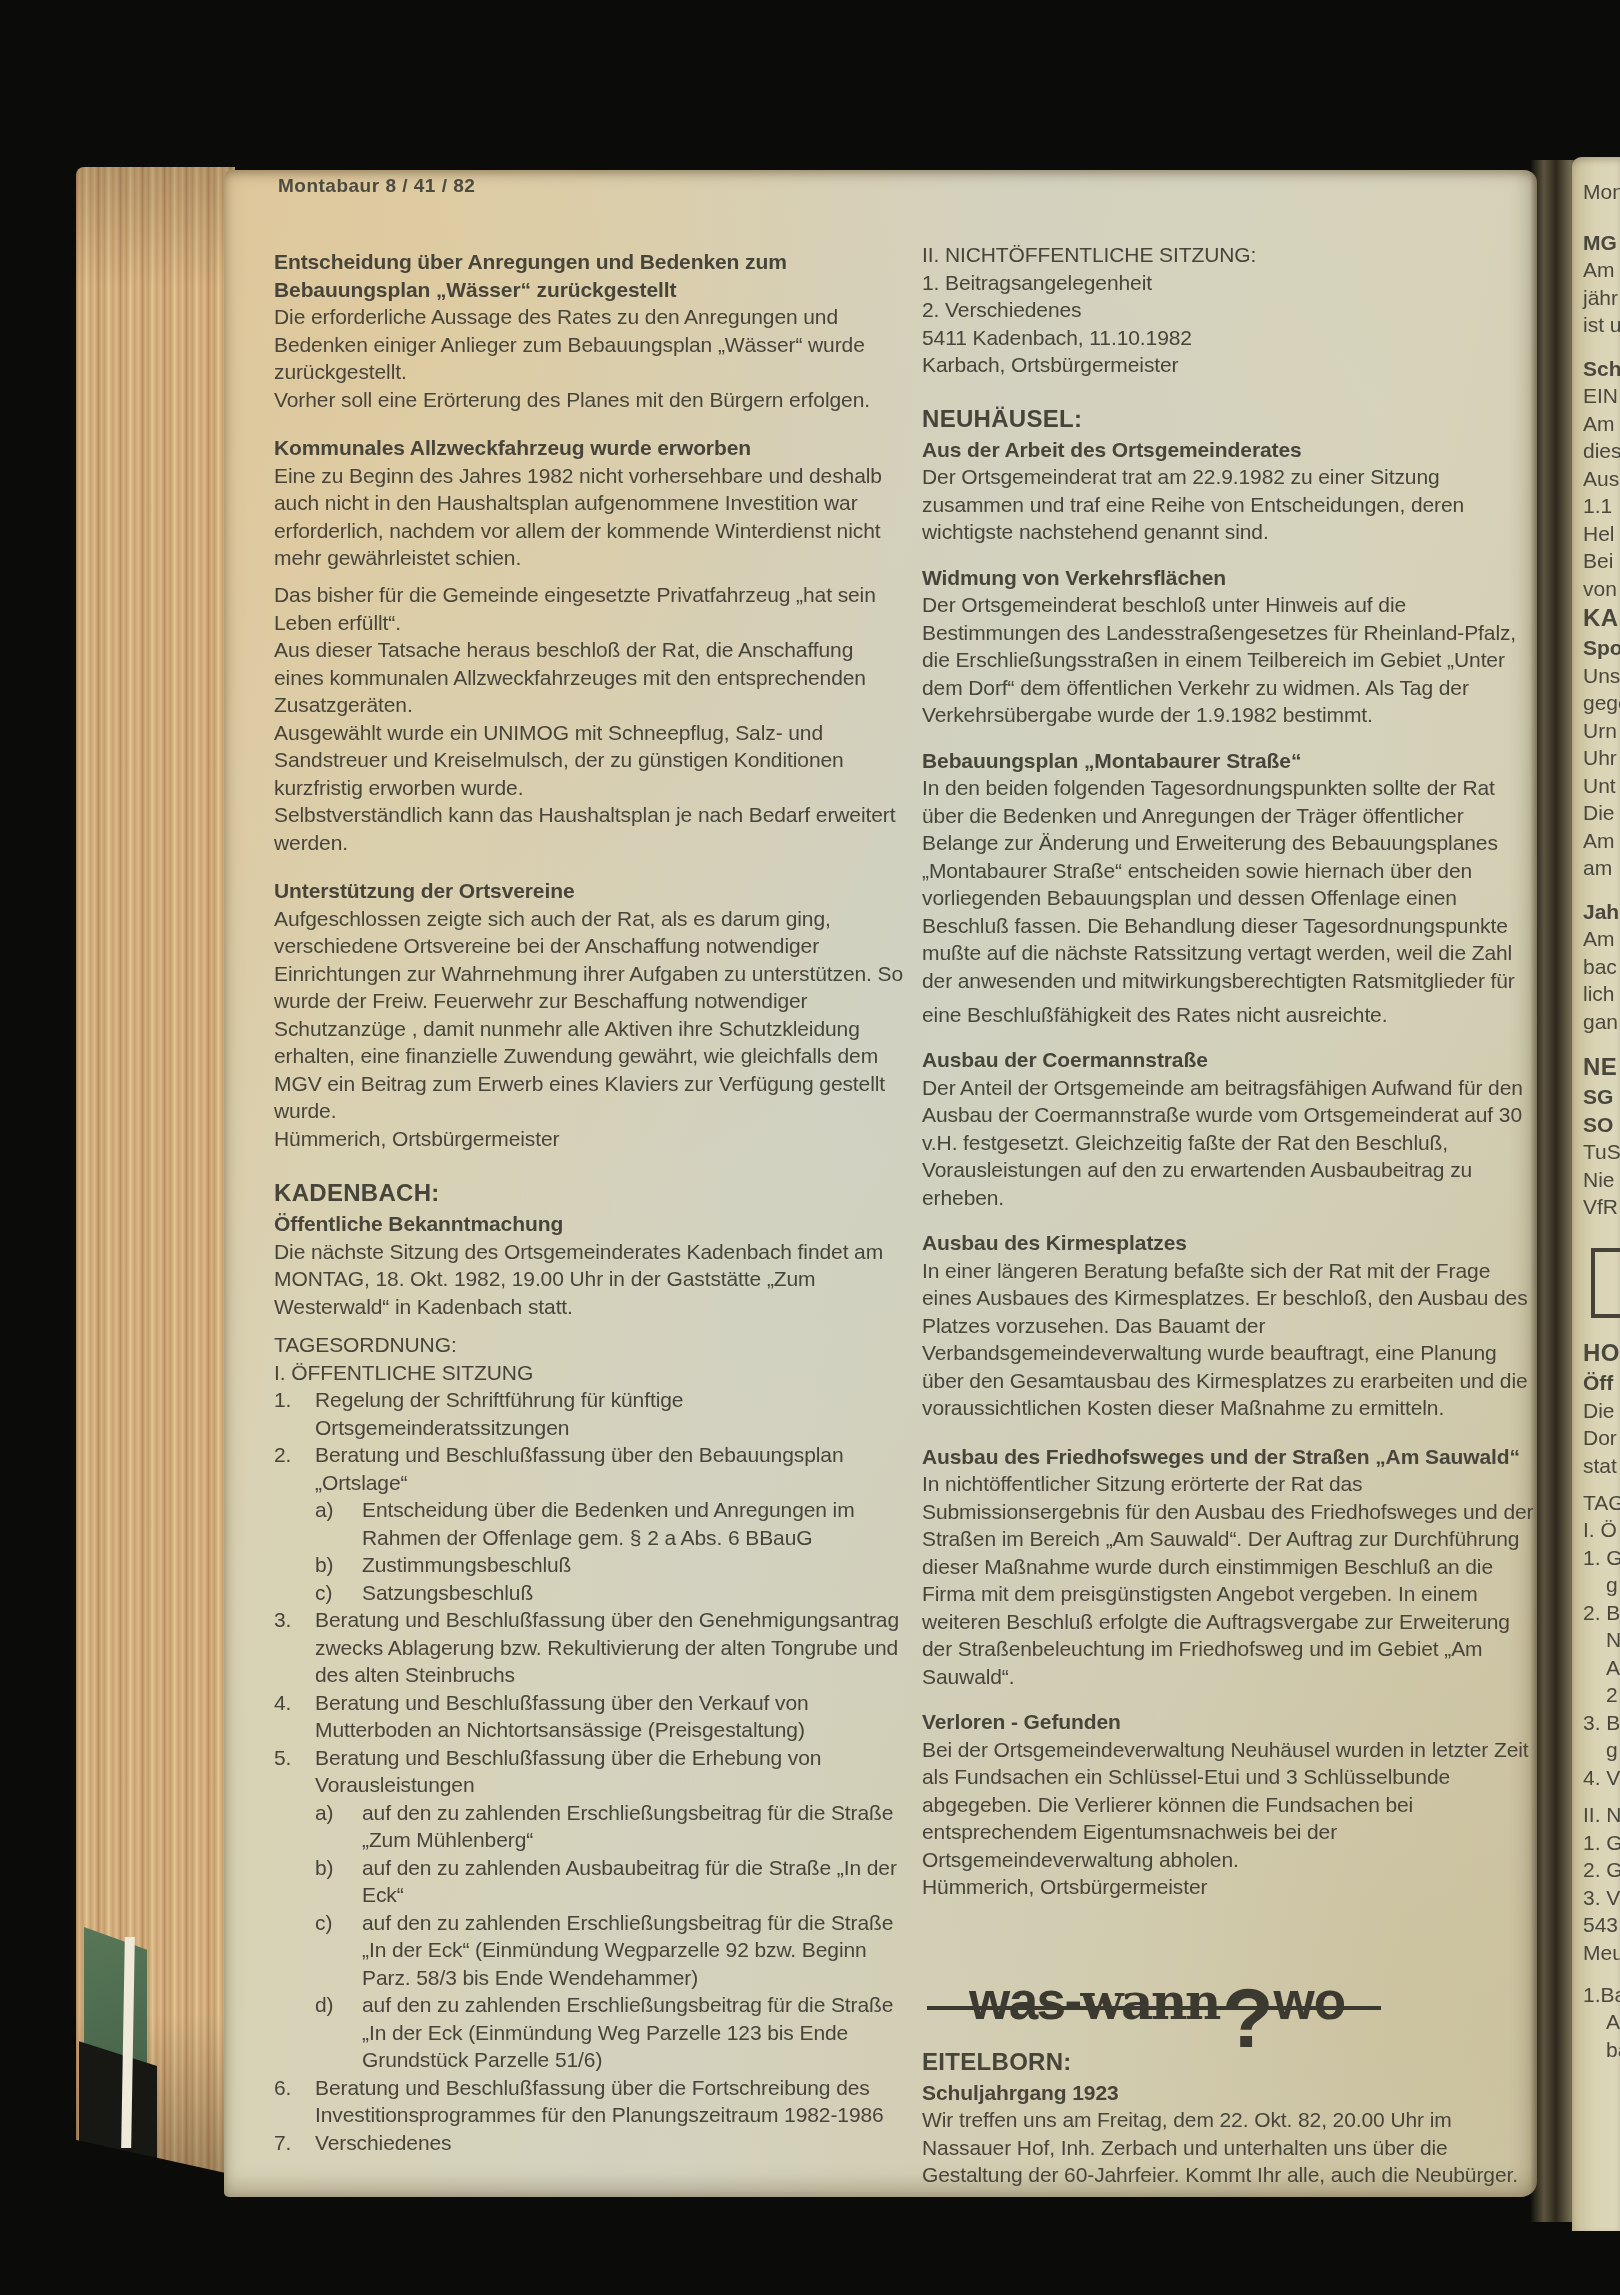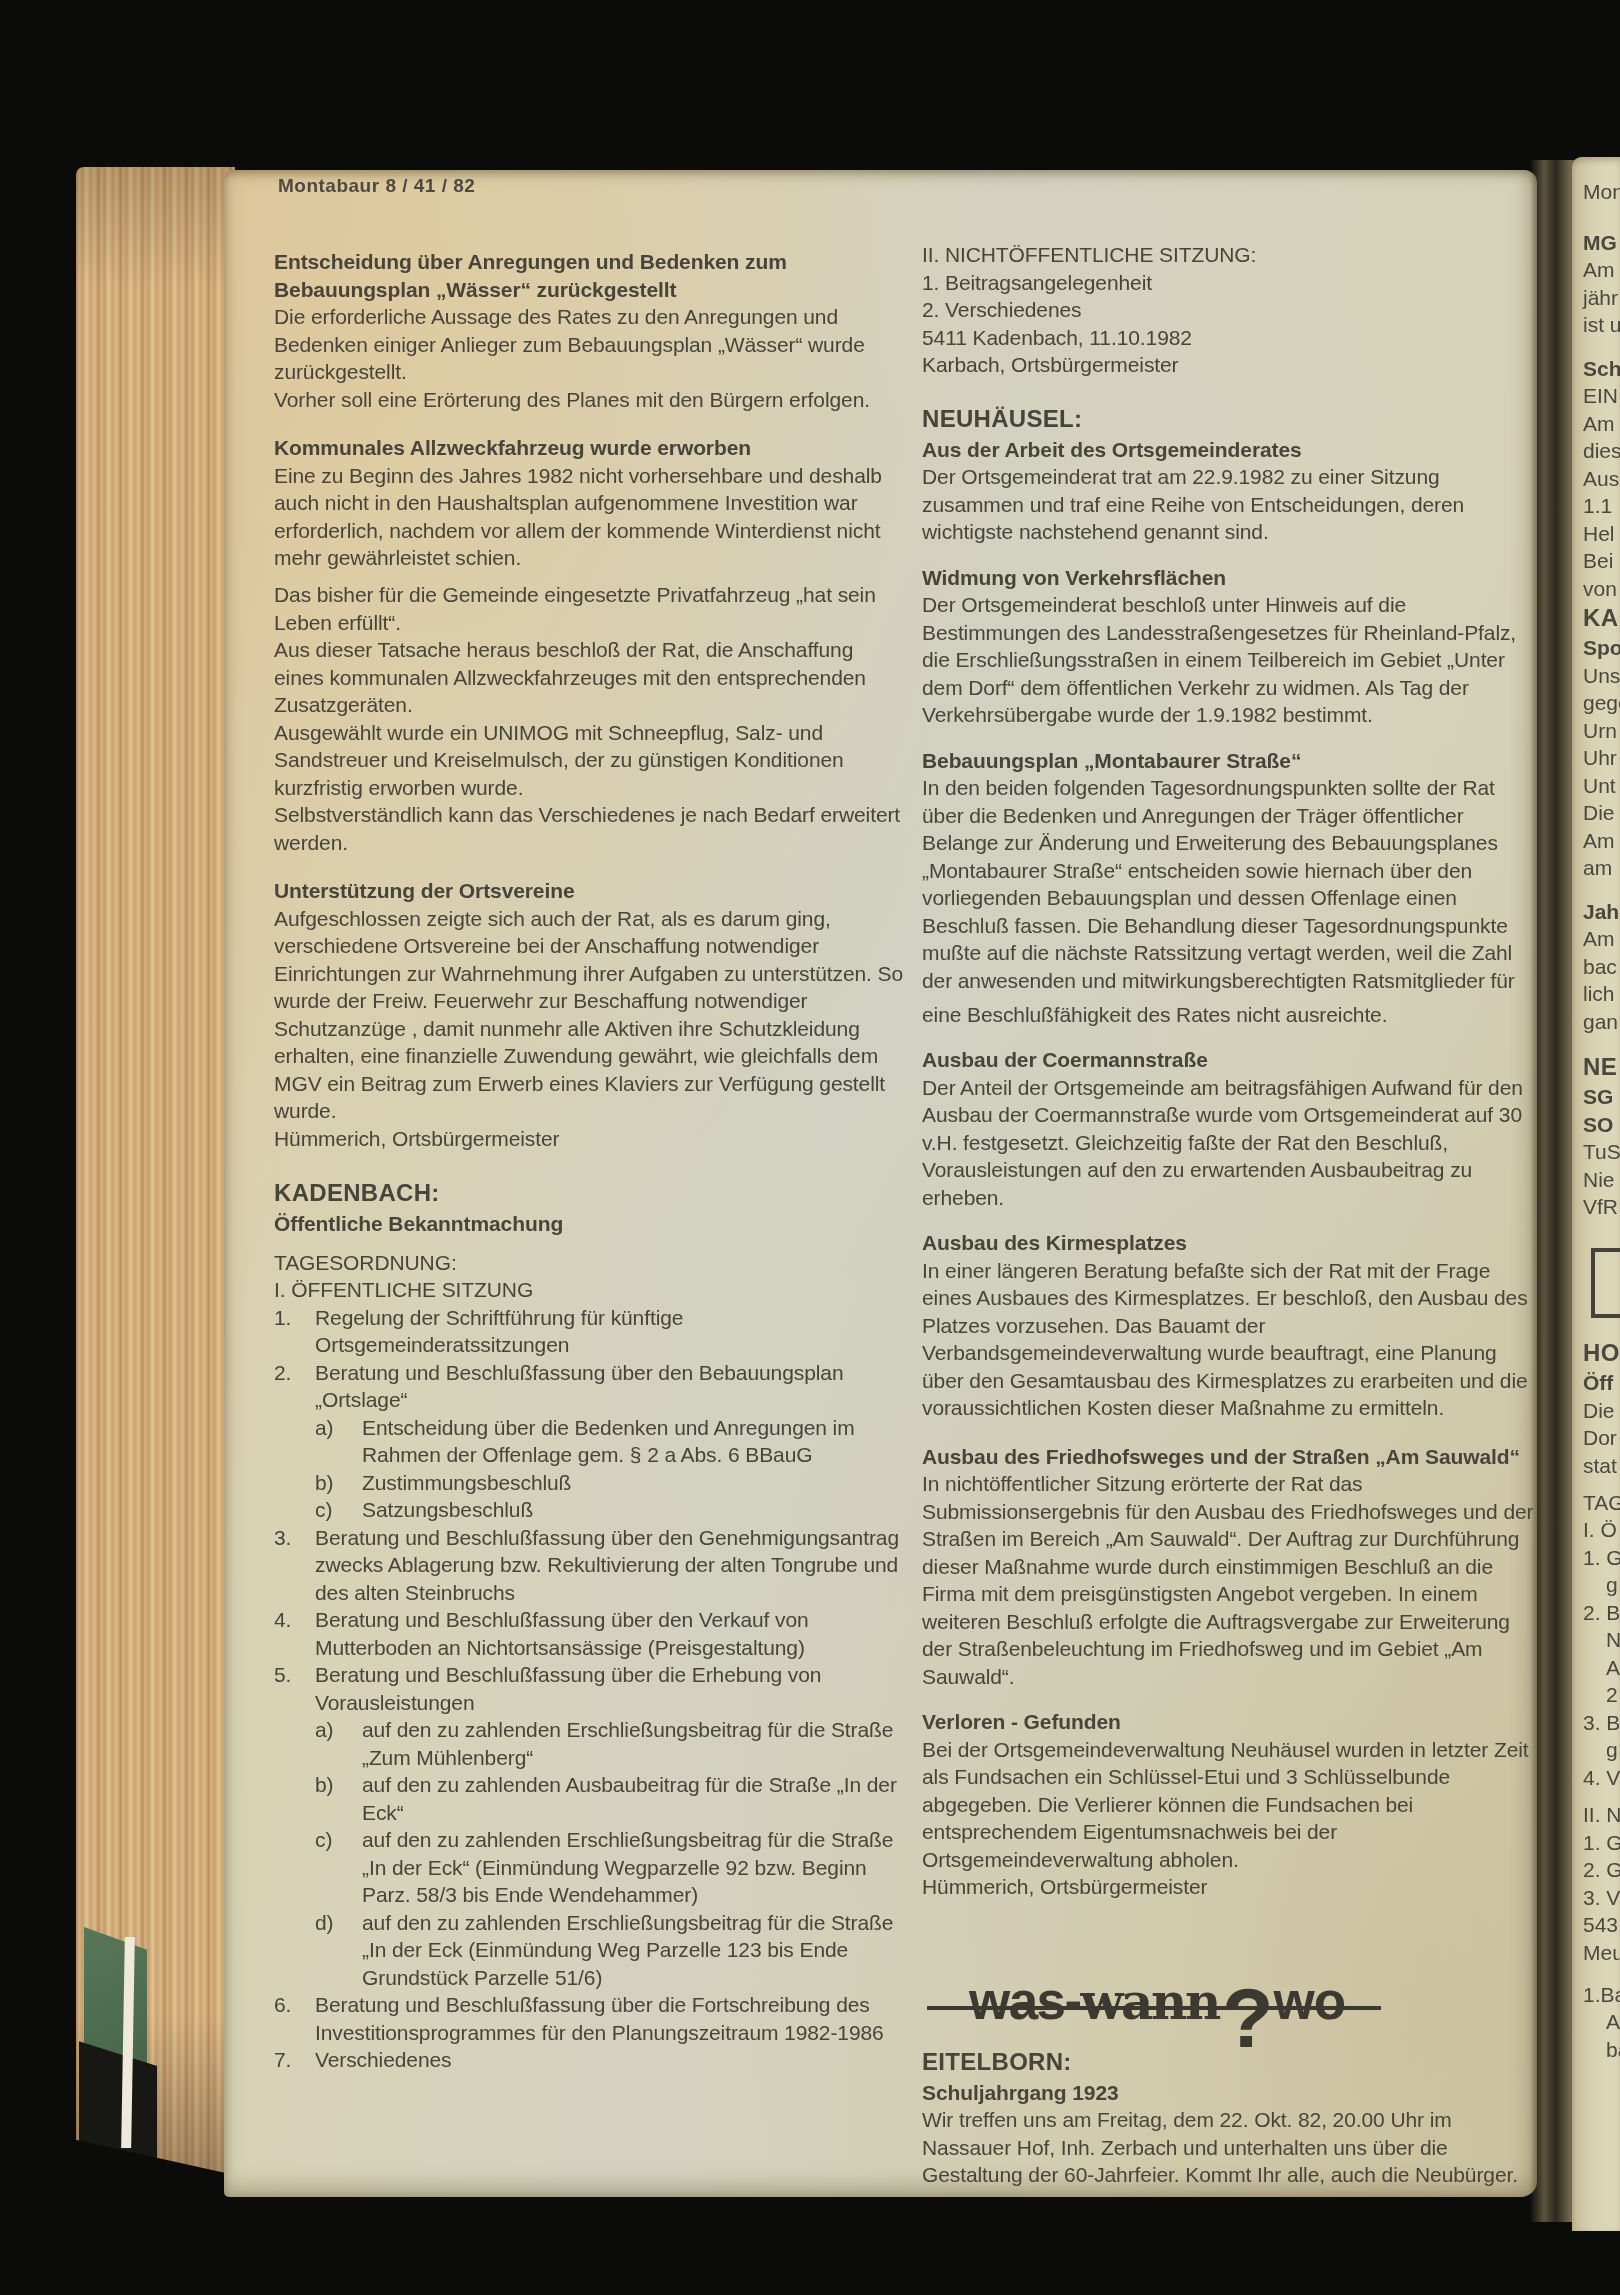--- a/index.html
+++ b/index.html
@@ -121,28 +121,29 @@
       <div class="b-h">Entscheidung über Anregungen und Bedenken zum Bebauungsplan „Wässer“ zurückgestellt</div>
       <div class="b-p">Die erforderliche Aussage des Rates zu den Anregungen und Bedenken einiger Anlieger zum Bebauungsplan „Wässer“ wurde zurückgestellt.</div>
       <div class="b-p">Vorher soll eine Erörterung des Planes mit den Bürgern erfolgen.</div>
       <div class="b-gap" style="height: 21px;"></div>
       <div class="b-h">Kommunales Allzweckfahrzeug wurde erworben</div>
       <div class="b-p">Eine zu Beginn des Jahres 1982 nicht vorhersehbare und deshalb auch nicht in den Haushaltsplan aufgenommene Investition war erforderlich, nachdem vor allem der kommende Winterdienst nicht mehr gewährleistet schien.</div>
       <div class="b-gap" style="height: 9.7px;"></div>
       <div class="b-p">Das bisher für die Gemeinde eingesetzte Privatfahrzeug „hat sein Leben erfüllt“.</div>
       <div class="b-p">Aus dieser Tatsache heraus beschloß der Rat, die Anschaffung eines kommunalen Allzweckfahrzeuges mit den entsprechenden Zusatzgeräten.</div>
       <div class="b-p">Ausgewählt wurde ein UNIMOG mit Schneepflug, Salz- und Sandstreuer und Kreiselmulsch, der zu günstigen Konditionen kurzfristig erworben wurde.</div>
-      <div class="b-p">Selbstverständlich kann das Verschiedenes je nach Bedarf erweitert werden.</div>
+      <div class="b-p">Selbstverständlich kann das Haushaltsplan je nach Bedarf erweitert werden.</div>
       <div class="b-gap" style="height: 21px;"></div>
       <div class="b-h">Unterstützung der Ortsvereine</div>
       <div class="b-p">Aufgeschlossen zeigte sich auch der Rat, als es darum ging, verschiedene Ortsvereine bei der Anschaffung notwendiger Einrichtungen zur Wahrnehmung ihrer Aufgaben zu unterstützen. So wurde der Freiw. Feuerwehr zur Beschaffung notwendiger Schutzanzüge , damit nunmehr alle Aktiven ihre Schutzkleidung erhalten, eine finanzielle Zuwendung gewährt, wie gleichfalls dem MGV ein Beitrag zum Erwerb eines Klaviers zur Verfügung gestellt wurde.</div>
       <div class="b-p">Hümmerich, Ortsbürgermeister</div>
       <div class="b-gap" style="height: 24px;"></div>
       <div class="b-big">KADENBACH:</div>
       <div class="b-h">Öffentliche Bekanntmachung</div>
+      <div class="b-p">Die nächste Sitzung des Ortsgemeinderates Kadenbach findet am MONTAG, 18. Okt. 1982, 19.00 Uhr in der Gaststätte „Zum Westerwald“ in Kadenbach statt.</div>
       <div class="b-gap" style="height: 11.3px;"></div>
       <div class="b-p">TAGESORDNUNG:</div>
       <div class="b-p">I. ÖFFENTLICHE SITZUNG</div>
       <div class="b-li1">
         <span class="li-num">1.</span>
         <span class="li-text">Regelung der Schriftführung für künftige Ortsgemeinderatssitzungen</span>
       </div>
       <div class="b-li1">
         <span class="li-num">2.</span>
         <span class="li-text">Beratung und Beschlußfassung über den Bebauungsplan „Ortslage“</span>

